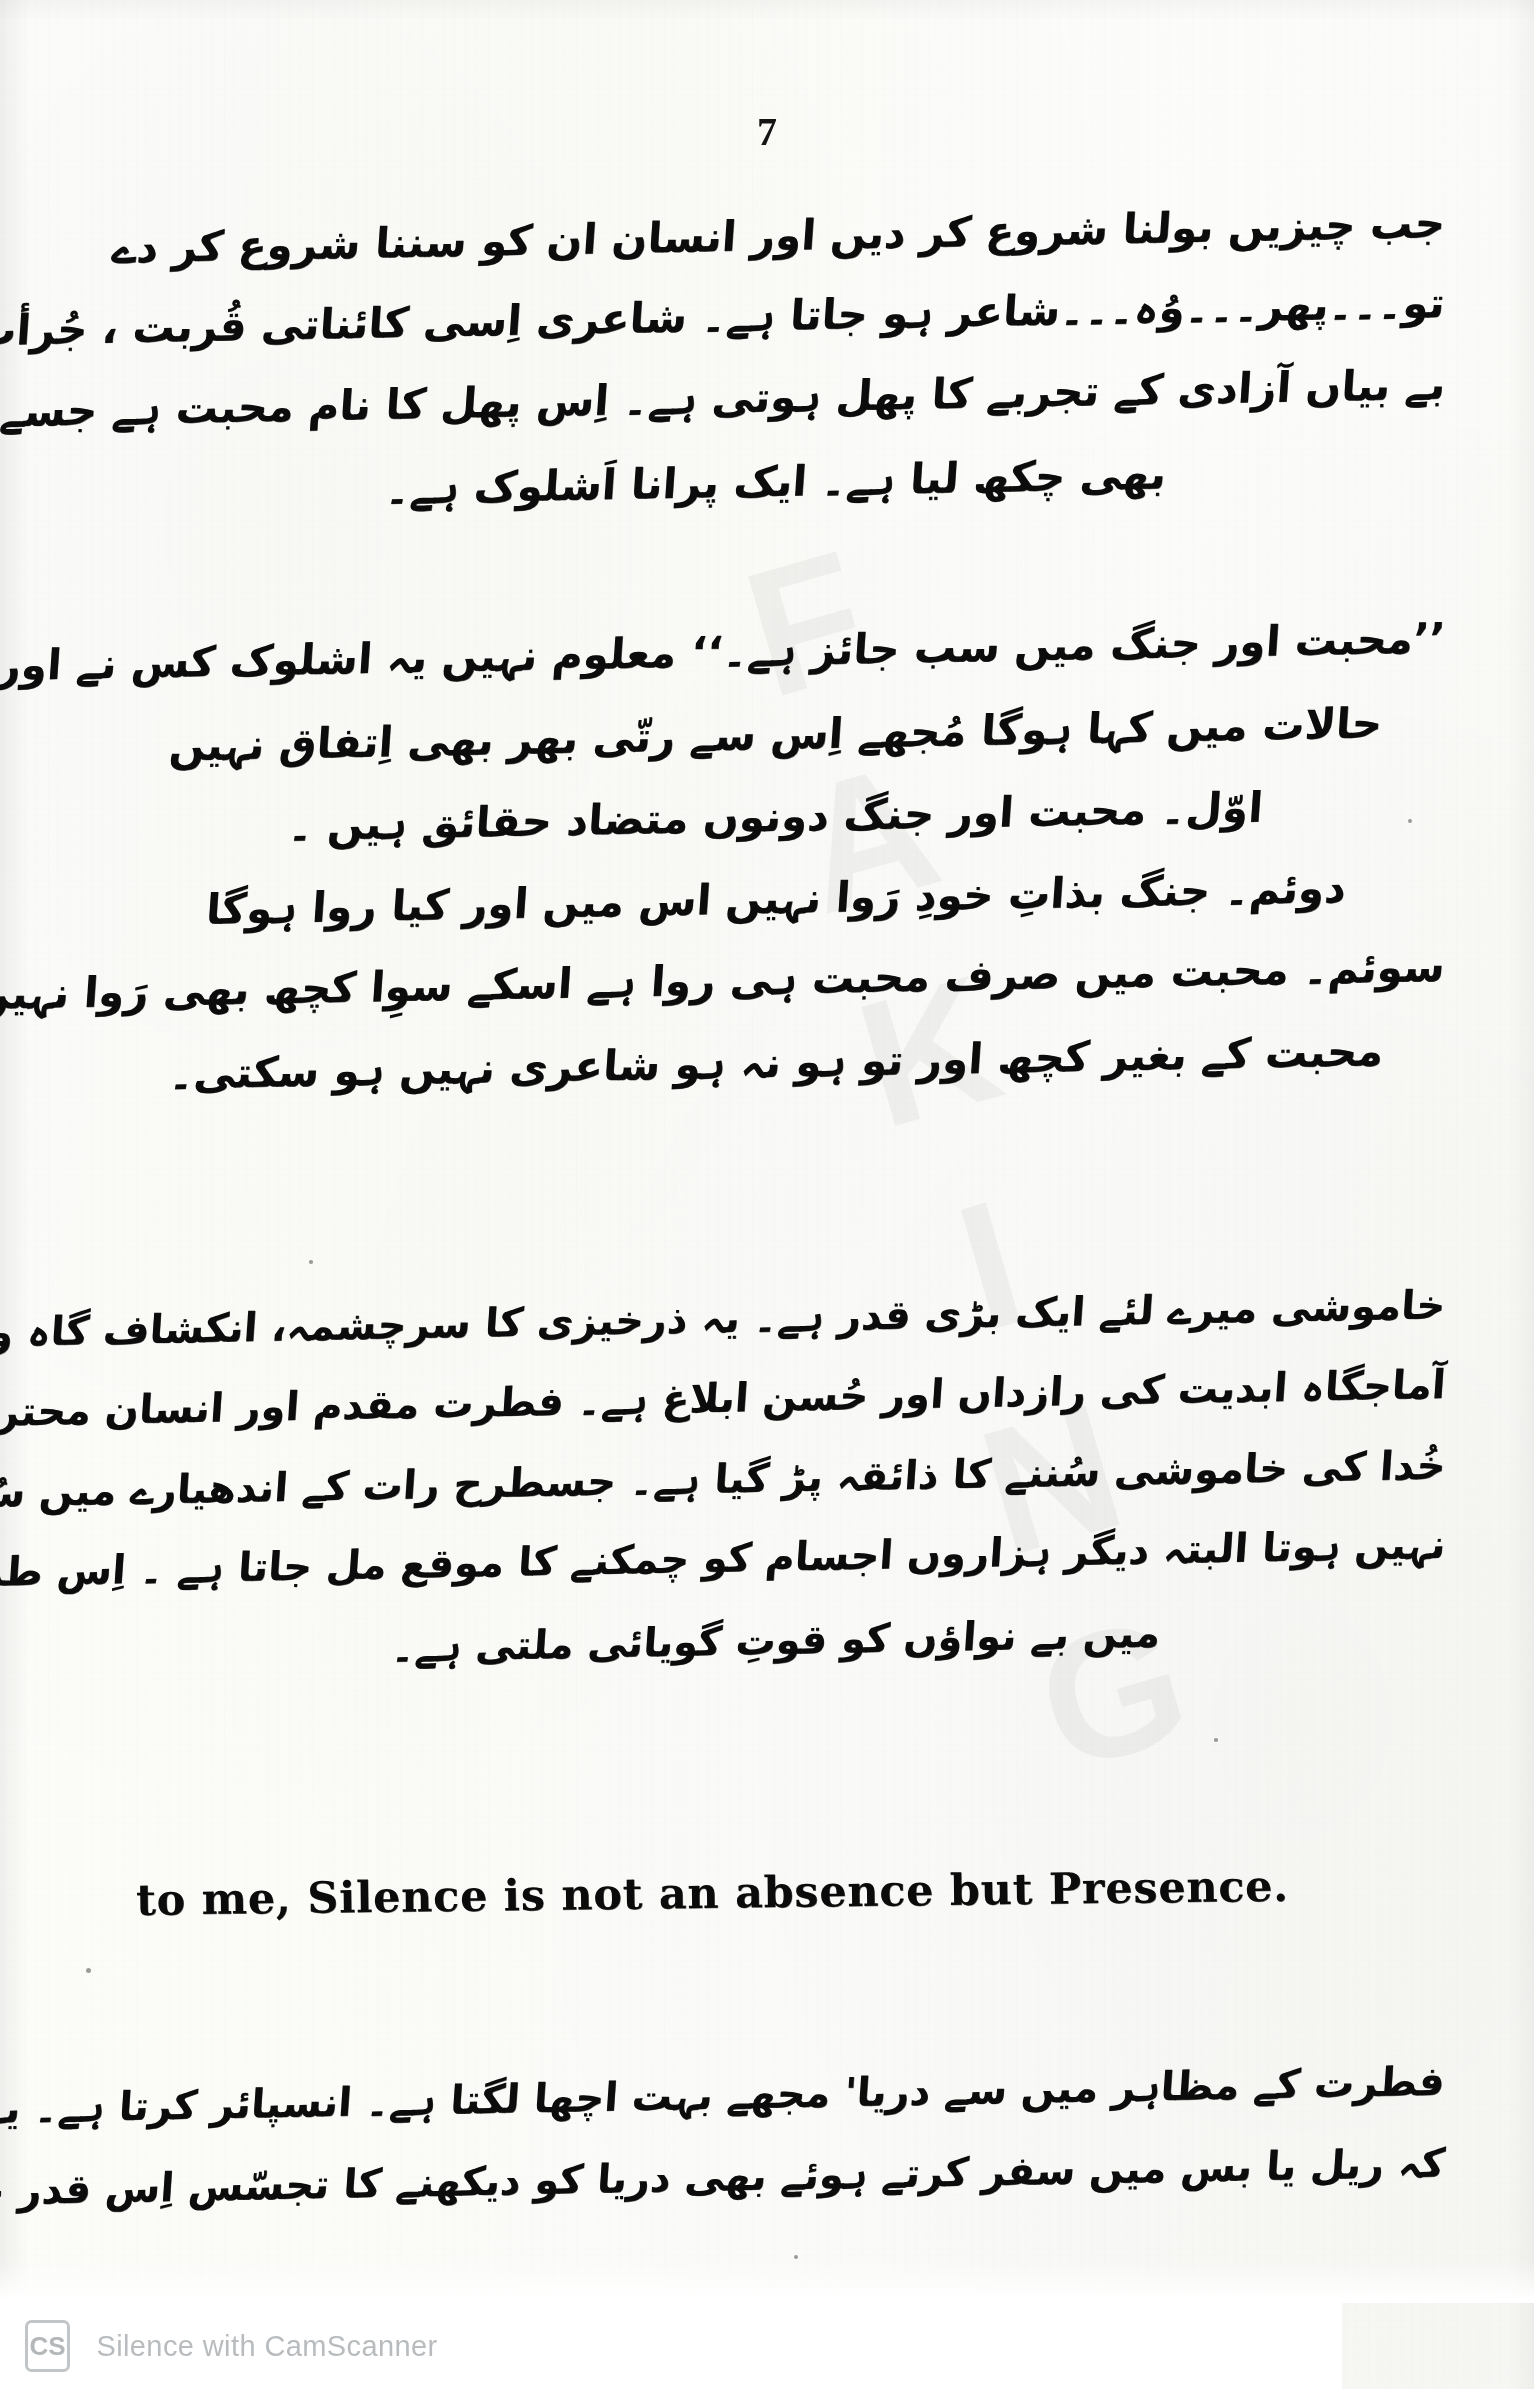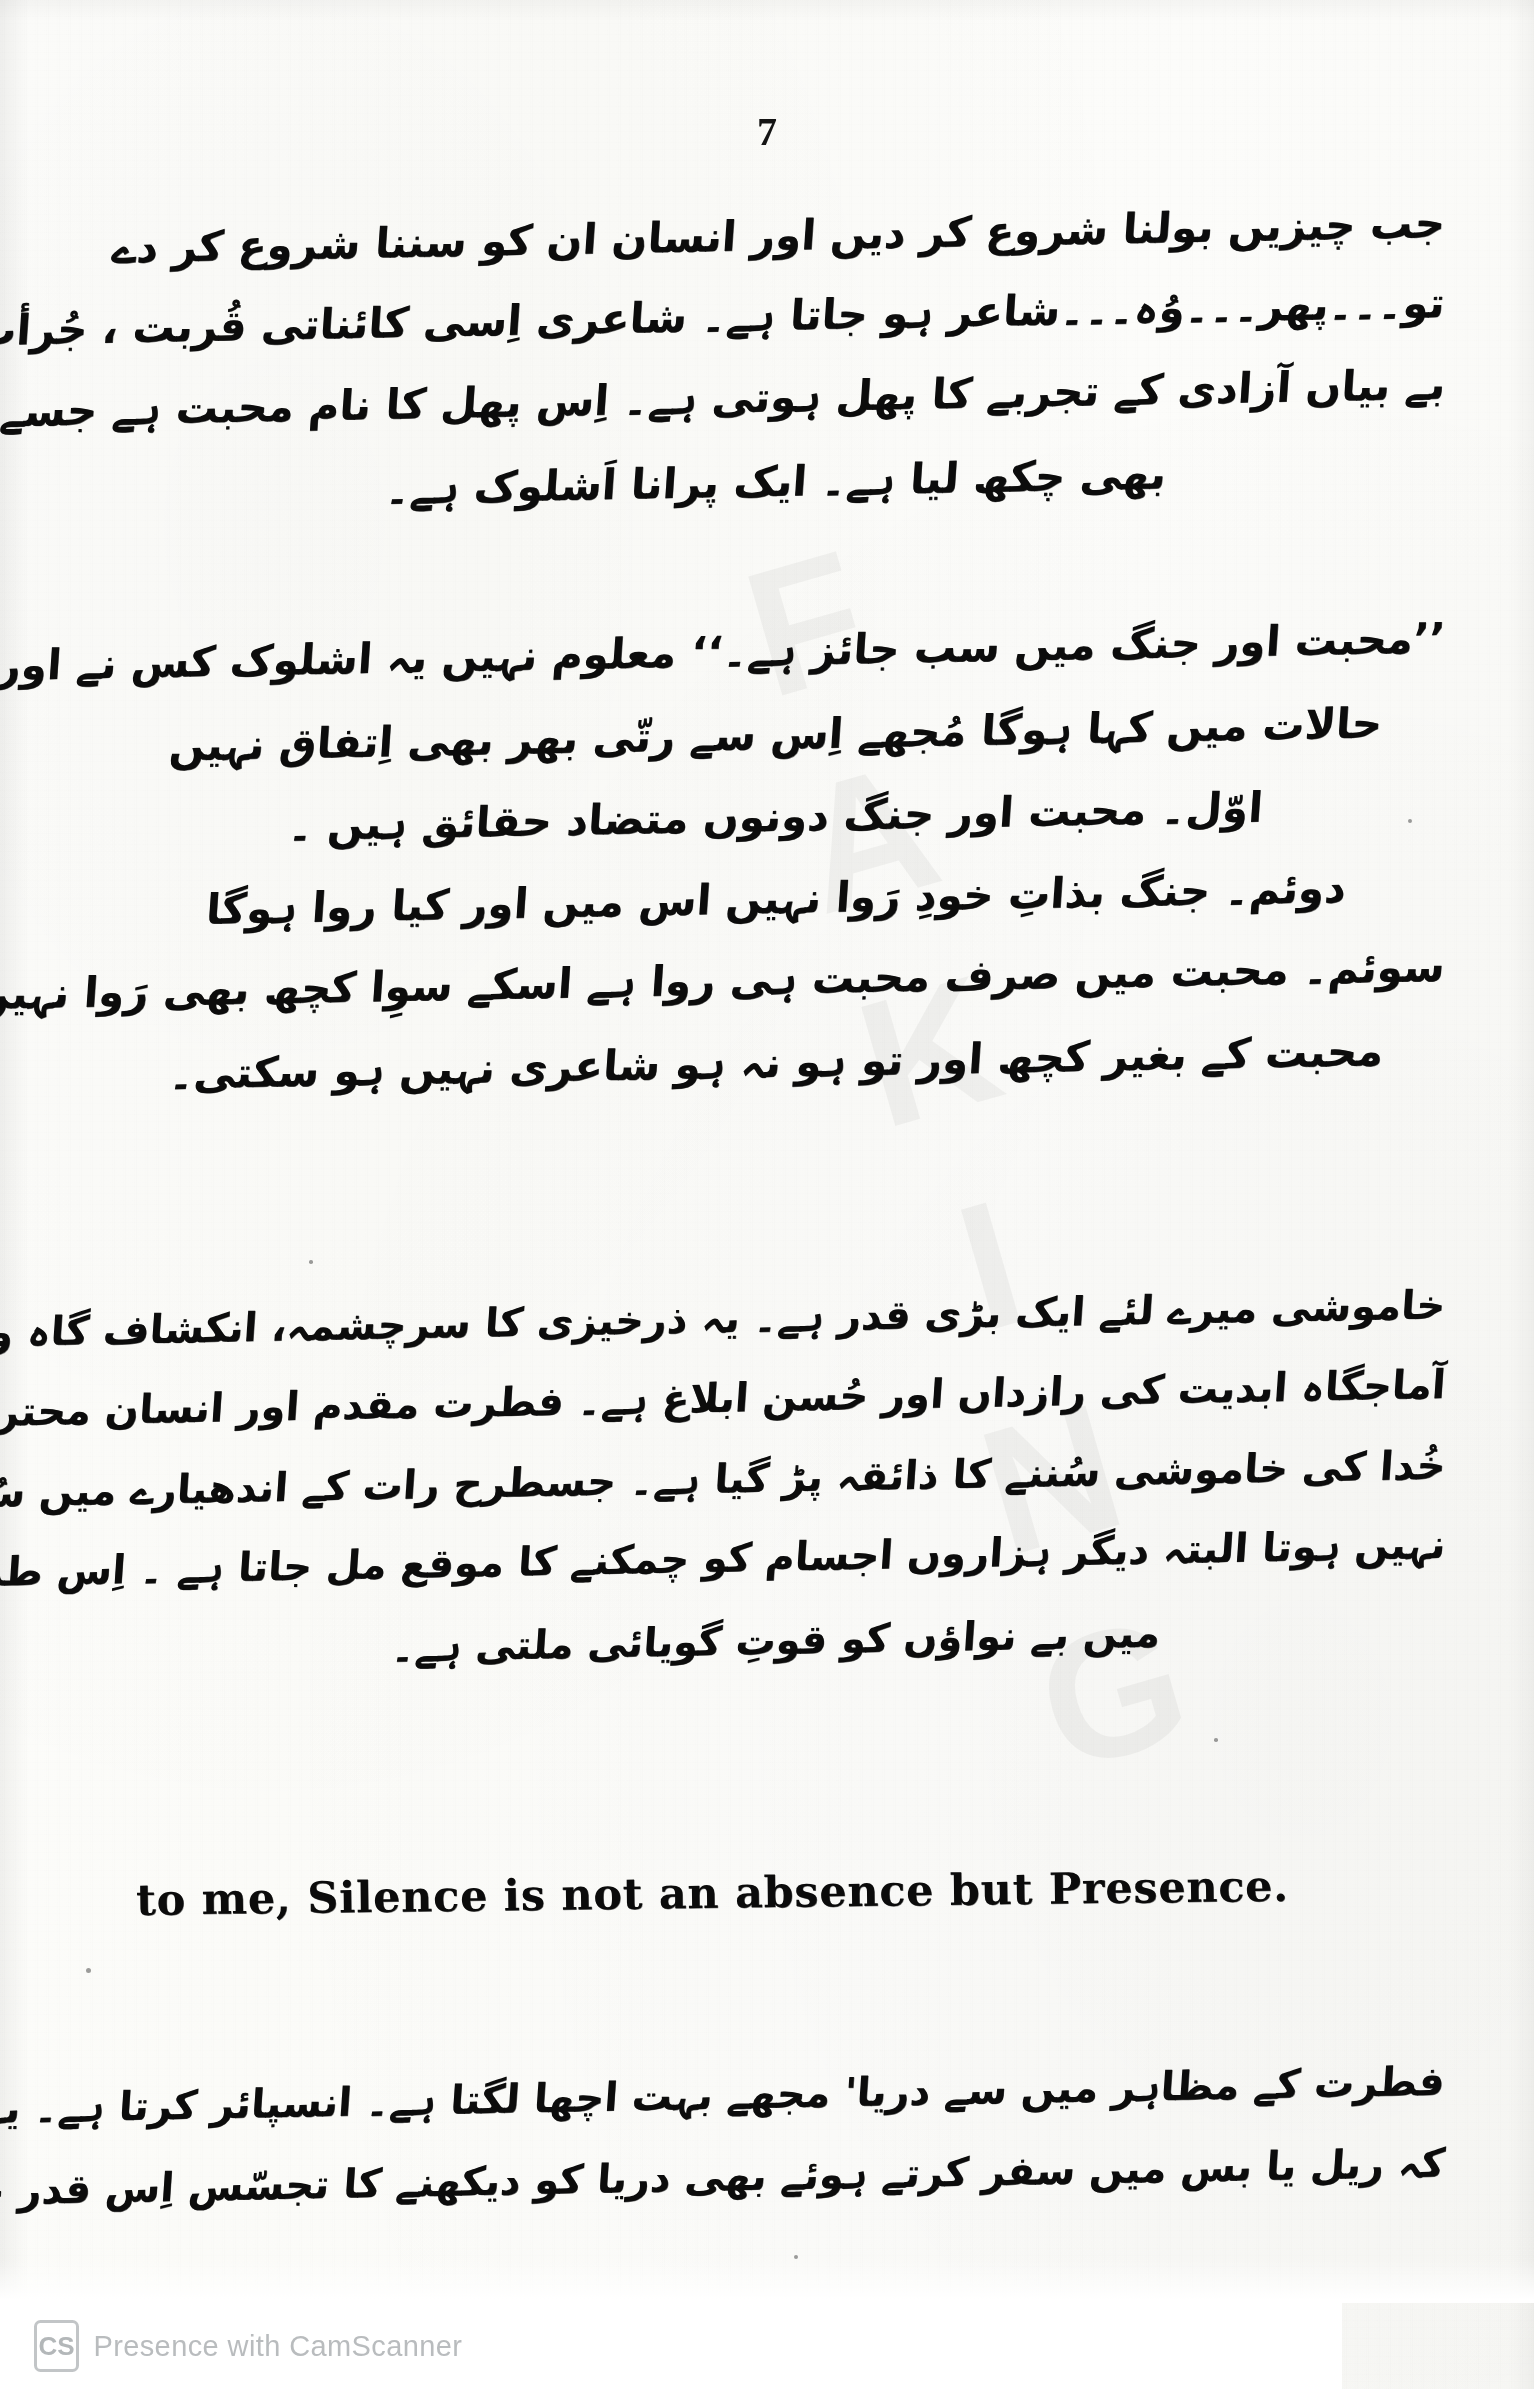--- a/index.html
+++ b/index.html
@@ -127,22 +127,23 @@
   
   .footer {
     position: absolute;
     left: 0;
     bottom: 0;
     width: 1342px;
     height: 86px;
     background: #ffffff;
     display: flex;
     align-items: center;
-    padding-left: 34px;
+    padding-left: 25px;
     box-sizing: border-box;
+    gap: 12px;
   }
 
   .cs-logo {
     width: 45px;
     height: 52px;
     border: 3.6px solid #c2c5c7;
     border-radius: 6.5px;
     display: flex;
     align-items: center;
     justify-content: center;
@@ -226,17 +227,17 @@
   <div class="speck" style="left:1214px; top:1738px; width:3.6px;  height:3.6px;"></div>
   <div class="speck" style="left:309px;  top:1260px; width:3.6px;  height:3.6px;"></div>
   <div class="speck" style="left:1408px; top:819px; width:4.3px;  height:4.3px;"></div>
 
   <div class="edge-shade"></div>
 
   <div class="footer-fade"></div>
 
   <div class="footer">
     <div class="cs-logo">CS</div>
-    <div class="cs-text">Presence with CamScanner</div>
+    <div class="cs-text">Silence with CamScanner</div>
   </div>
 
 </div>
 
 
 </body></html>

